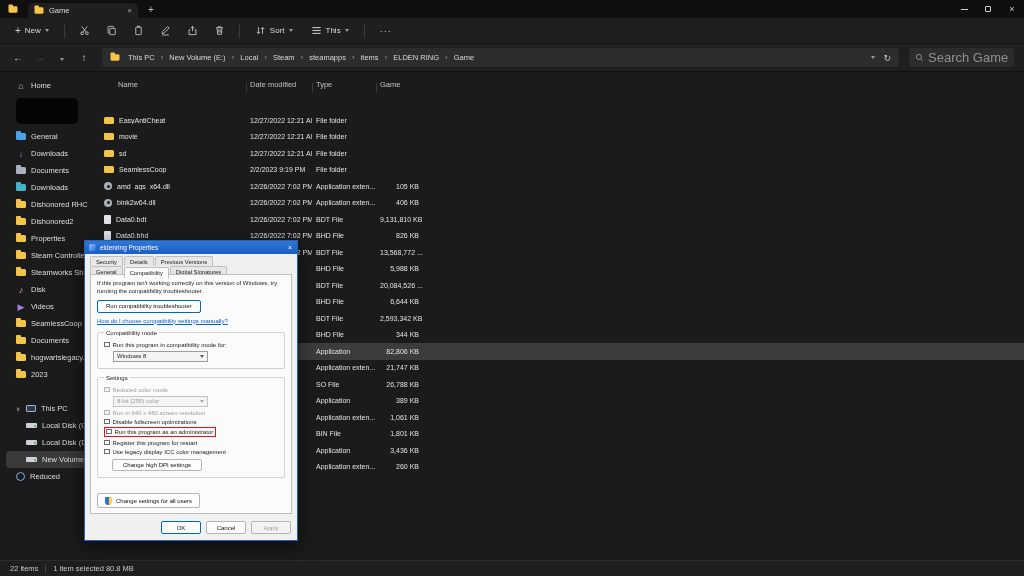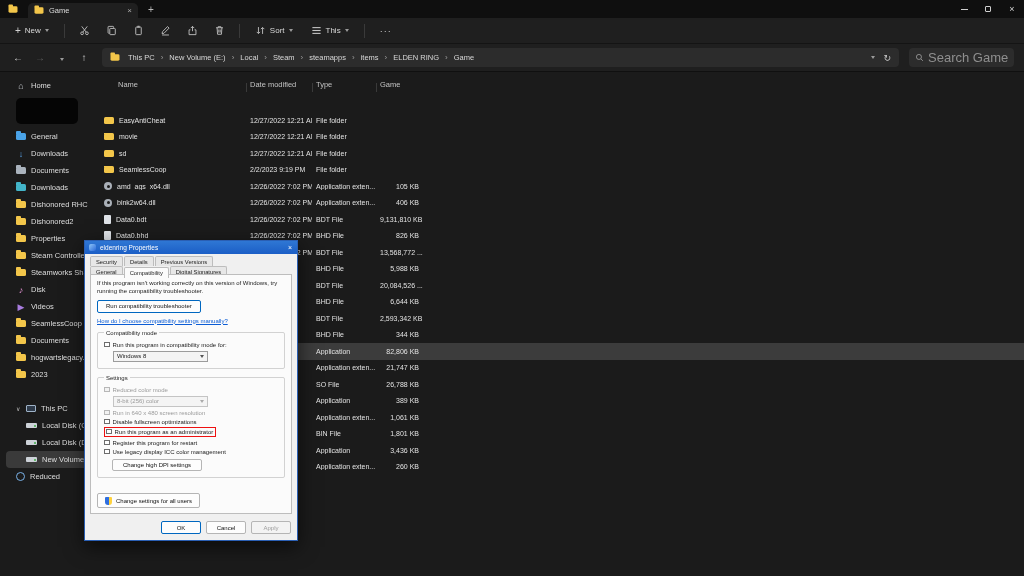--- a/index.html
+++ b/index.html
@@ -545,20 +545,25 @@
               <span></span>
             </div>
             <div class="c date"></div>
             <div class="c type">Application exten...</div>
             <div class="c size">260 KB</div>
           </div>
         </div>
     </div>
   </div>
 
+  <div class="statusbar">
+    <span>22 items</span>
+    <span class="sdiv"></span>
+    <span>1 item selected    80.8 MB</span>
+  </div>
 
   <div class="dlg">
     <div class="dlg-title">
       <span class="dlg-ico"></span>
       <span>eldenring Properties</span>
       <span class="dlg-x">×</span>
     </div>
     <div class="dlg-tabs" id="dlgtabs">
         <div class="trow">
           <div class="dtab">Security</div>

